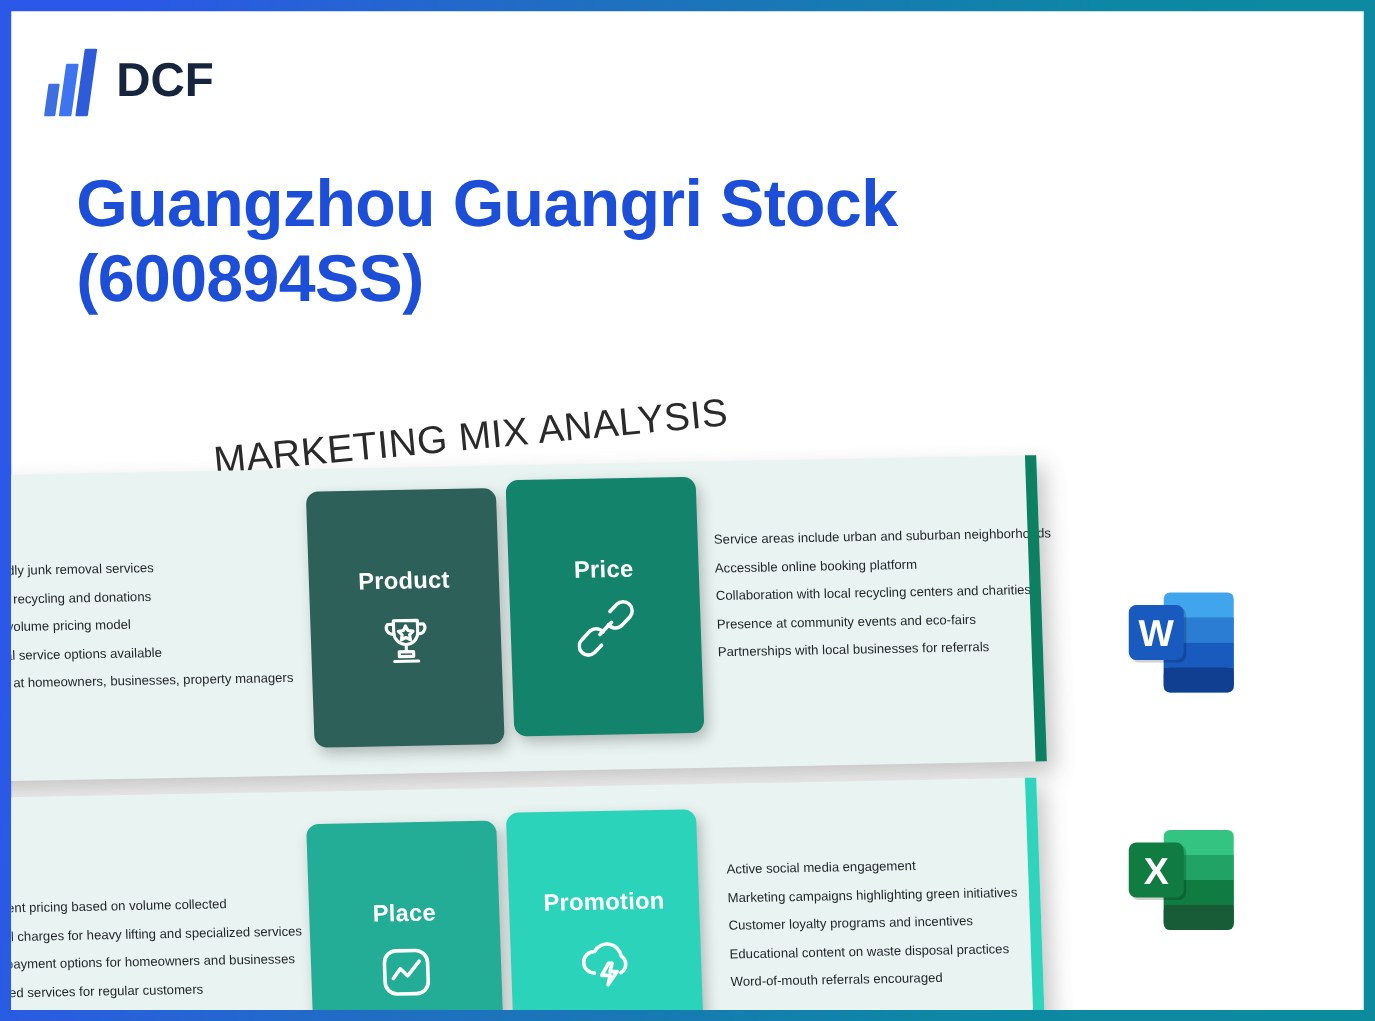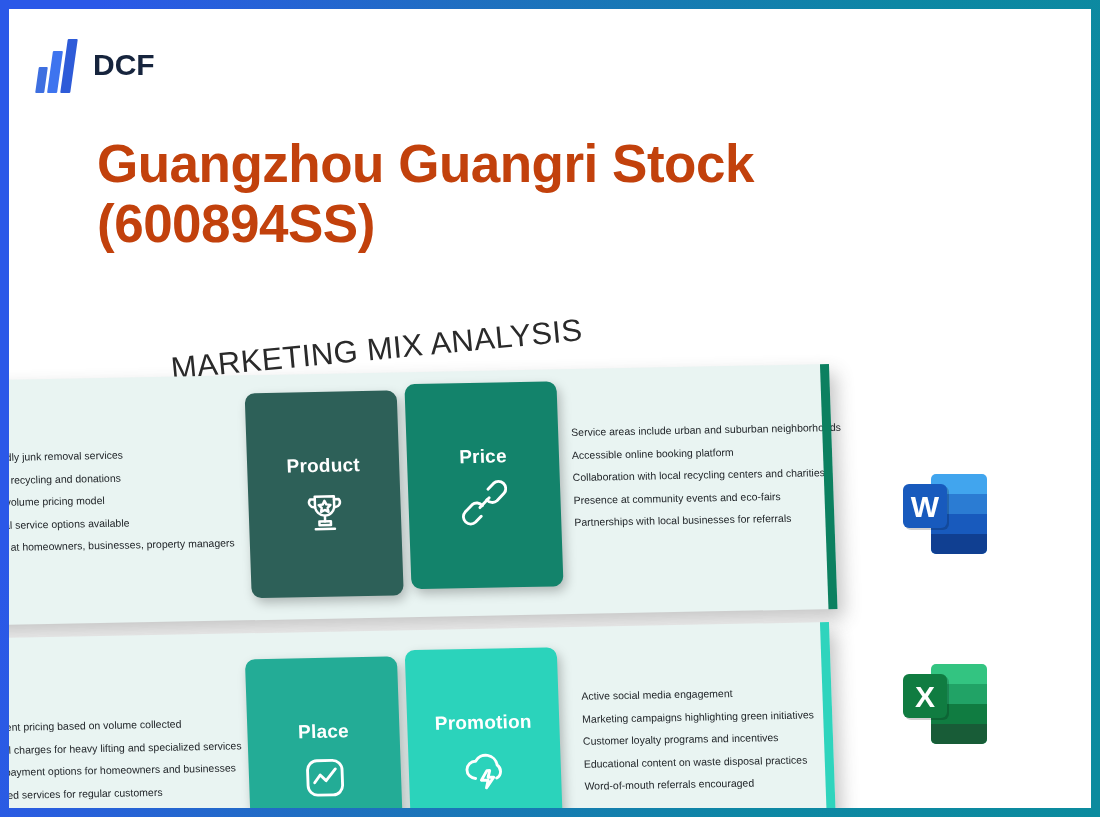--- a/index.html
+++ b/index.html
@@ -36,35 +36,34 @@
   .logo-mark span {
     position: absolute; bottom: 0;
     display: block;
     transform: skewX(-8deg);
     border-radius: 1px;
   }
   .logo-bar-1 { left: 0;  width: 9px;  height: 26px; background: #3e6fe0; }
   .logo-bar-2 { left: 13px; width: 10px; height: 42px; background: #3e74ef; }
   .logo-bar-3 { left: 27px; width: 10px; height: 54px; background: #2e5bd8; }
   #logo-text {
-    font-size: 30px; font-weight: 700; letter-spacing: 0px;
+    font-size: 38px; font-weight: 700; letter-spacing: 0px;
     color: #16243d; line-height: 1;
   }
 
   
   #doc-title {
     position: absolute;
     left: 52px; top: 125px;
     width: 800px;
     font-size: 53px;
     font-weight: 700;
     line-height: 1.14;
-    color: #c2410c;
+    color: #1d4ed8;
     letter-spacing: -0.5px;
-    margin-left: 36px;
   }
 
   
   #slide-art {
     position: absolute;
     left: -60px;
     top: 330px;
     width: 930px;
     height: 520px;
   }

